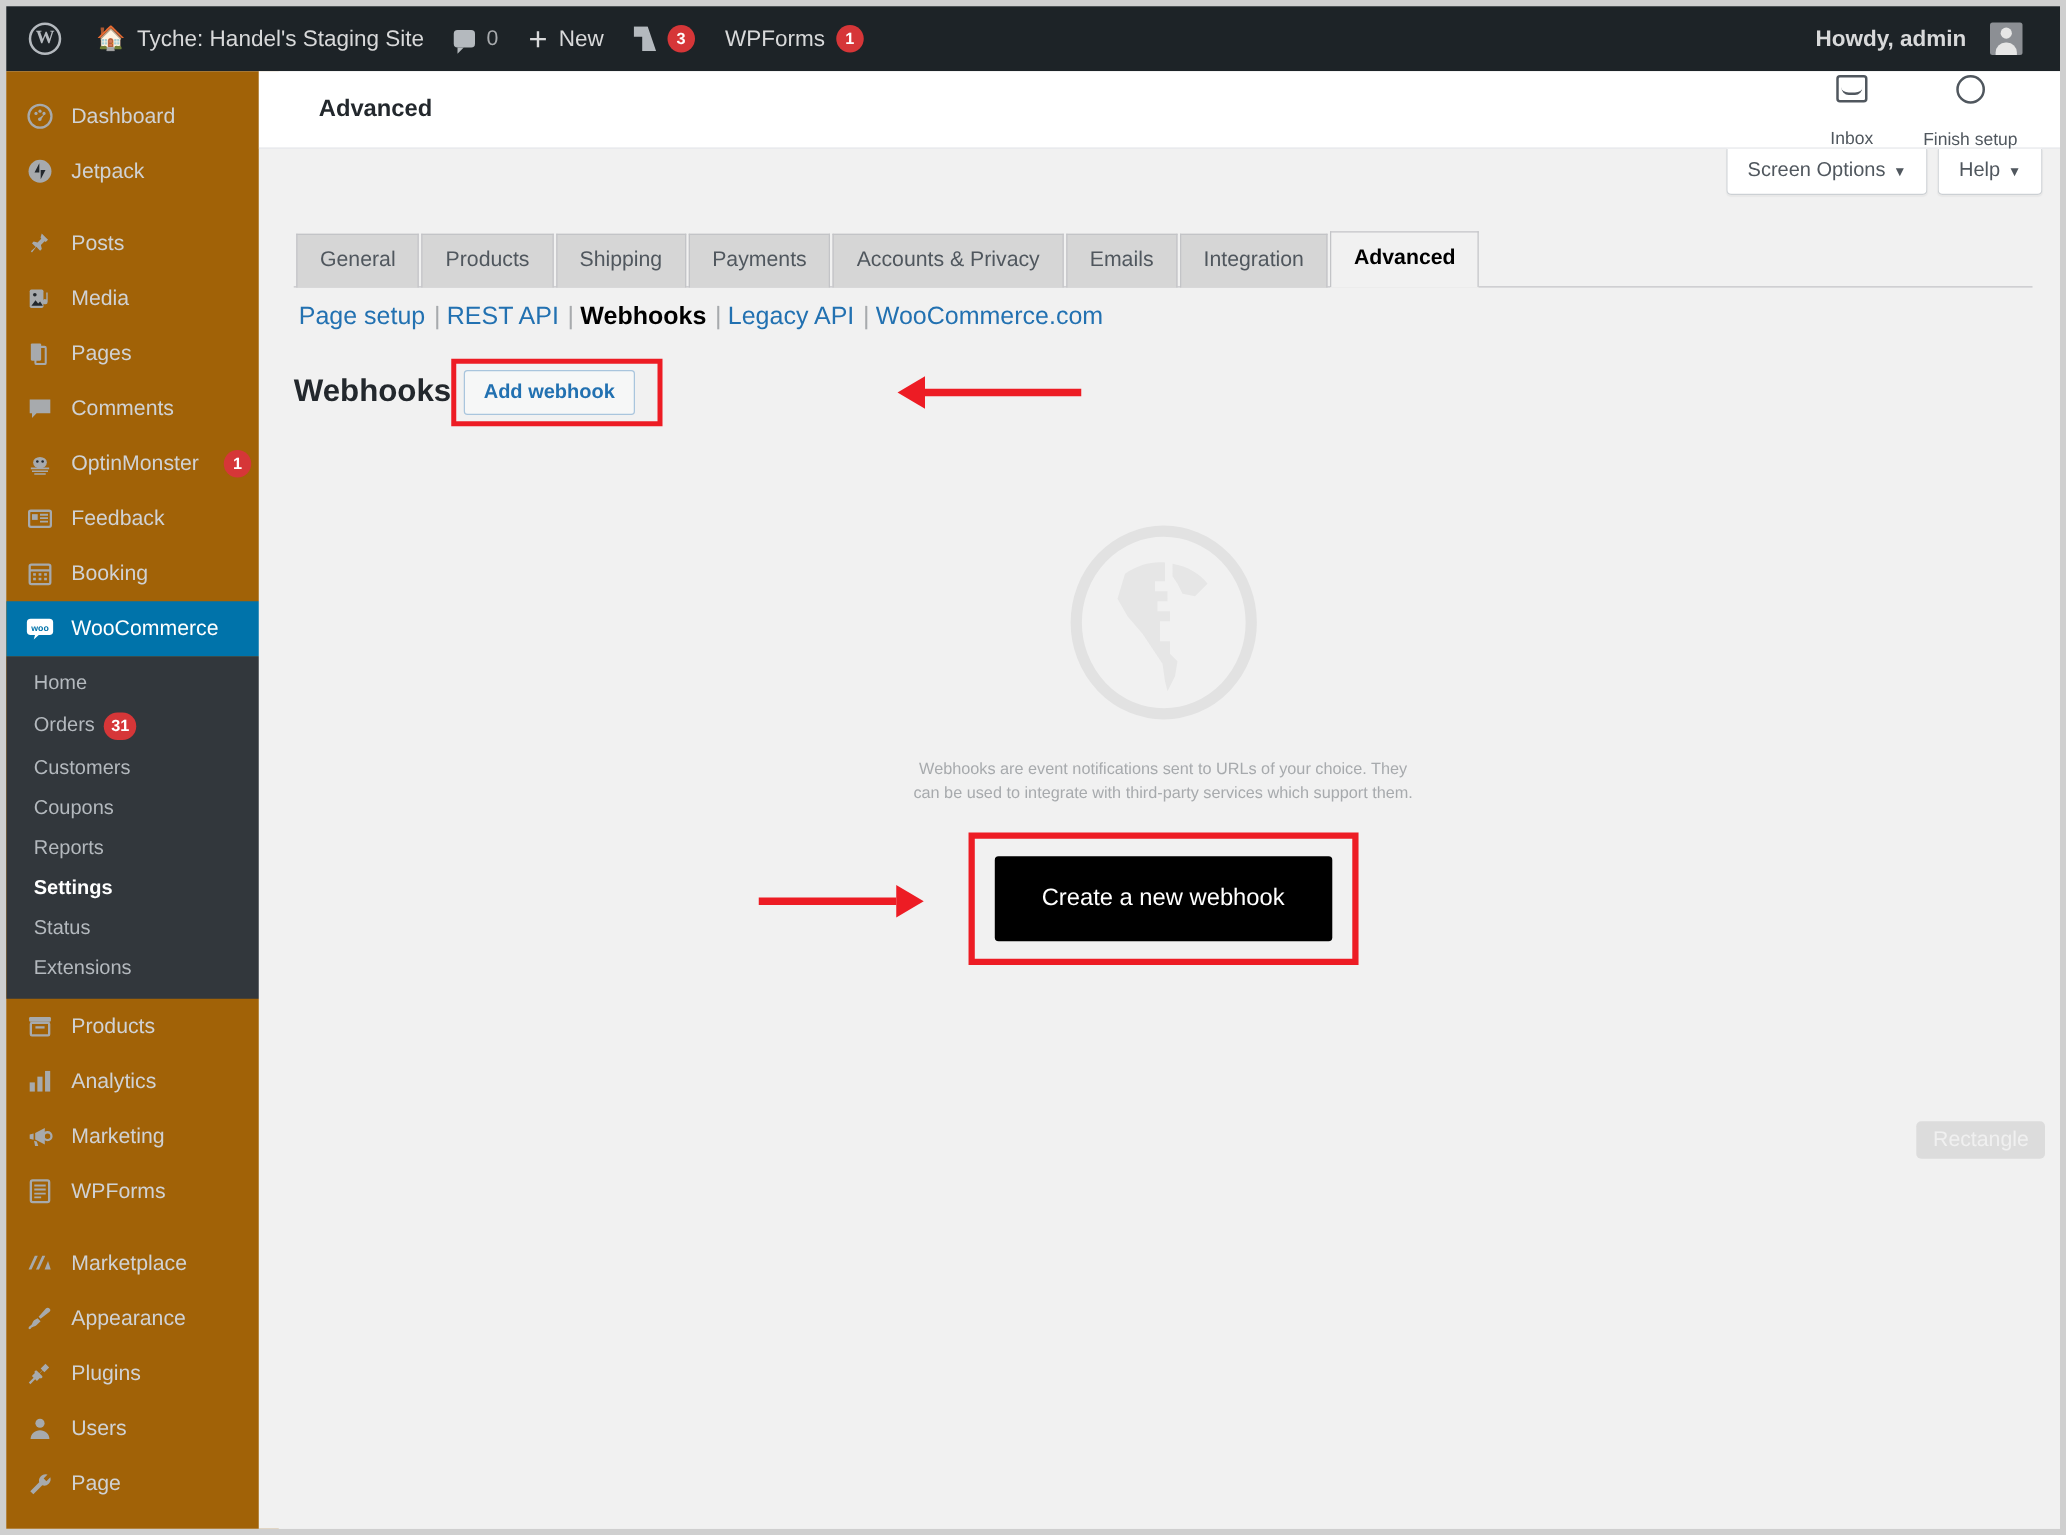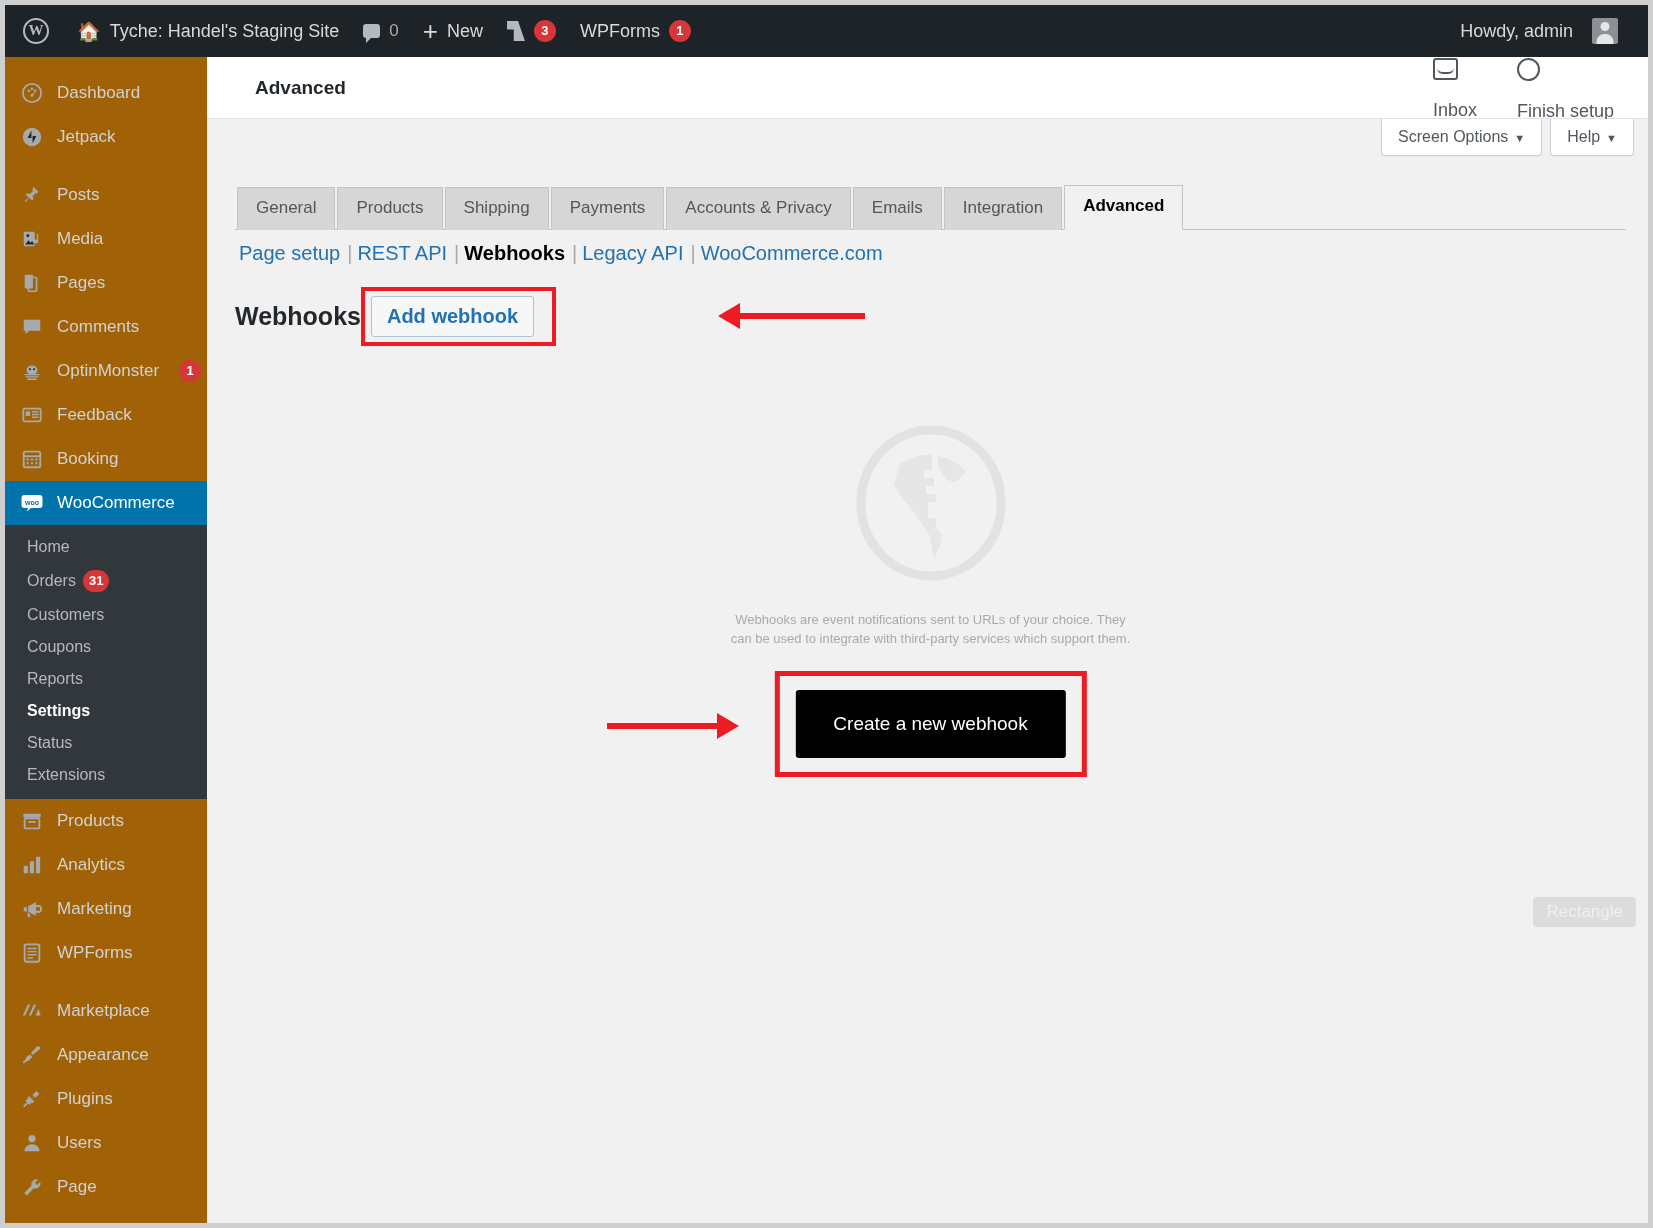--- a/index.html
+++ b/index.html
@@ -22,21 +22,21 @@
     background:#1d2327; color:#c3c4c7;
     display:flex; align-items:center;
     font-size:18px;
   }
   .ab-left{ display:flex; align-items:center; height:100%; }
   .ab-item{
     display:flex; align-items:center; gap:9px;
     height:100%; padding:0 12px; color:#d8d9da; cursor:pointer;
     white-space:nowrap;
   }
-  .ab-item:first-child{ padding:0 16px 0 18px; }
+  .ab-item:first-child{ padding:0 16px 0 18px;font-weight:bold; }
   .wp-logo{
     width:26px;height:26px;border-radius:50%;
     border:2.5px solid #b4b9be; position:relative; display:inline-block;
   }
   .wp-logo::before{
     content:"W"; position:absolute; inset:0;
     font-size:15px; line-height:21px; text-align:center; color:#b4b9be;
     font-family:"Liberation Serif", serif; font-weight:700;
   }
   .home-ico{ font-size:19px; color:#d8d9da; }
@@ -113,22 +113,22 @@
     background:#f1f1f1; overflow:hidden;
   }
   .wc-header{
     background:#fff; height:62px; display:flex; align-items:center;
     padding:0 20px 0 48px; position:relative;
     border-bottom:1px solid #e2e4e7;
   }
   .wc-title{ font-size:19px; font-weight:700; color:#23282d; }
   .wc-actions{ margin-left:auto; display:flex; align-items:flex-start; gap:40px; padding-right:14px; }
   .wc-action{
-    display:flex; flex-direction:column; align-items:flex-start; gap:20px;
-    color:#50575e; font-size:18px; cursor:pointer; padding-top:4px;
+    display:flex; flex-direction:column; align-items:center; gap:20px;
+    color:#50575e; font-size:14px; cursor:pointer; padding-top:4px;
   }
   .inbox-ico{
     width:25px;height:22px;border:2.3px solid #50575e;border-radius:3px;
     position:relative;
   }
   .inbox-ico::after{
     content:""; position:absolute; left:2px; right:2px; bottom:4px; height:7px;
     border-bottom:2.3px solid #50575e; border-radius:0 0 6px 6px;
   }
   .circle-ico{ width:23px;height:23px;border:2.5px solid #50575e;border-radius:50%; }
@@ -169,21 +169,21 @@
   .wh-head{
     display:flex; align-items:center; margin-top:22px; position:relative;
   }
   .wh-title{ font-size:25px; font-weight:700; color:#23282d; }
   .hl-box{
     border:4px solid #ed1c24; padding:5px 18px 5px 6px; margin-left:0px;
     display:inline-flex; align-items:center; background:transparent;
   }
   .add-btn{
     background:#f6f7f7; border:1px solid #a9c5dd; color:#2271b1;
-    padding:8px 15px; font-size:20px; font-weight:700; border-radius:3px;
+    padding:8px 15px; font-size:16px; font-weight:700; border-radius:3px;
     cursor:pointer;
   }
   .arrow-left{
     position:absolute; left:505px; top:50%; transform:translateY(-50%);
     width:125px; height:6px; background:#ed1c24;
   }
   .arrow-left::before{
     content:""; position:absolute; left:-22px; top:50%; transform:translateY(-50%);
     border-right:22px solid #ed1c24;
     border-top:13px solid transparent; border-bottom:13px solid transparent;

